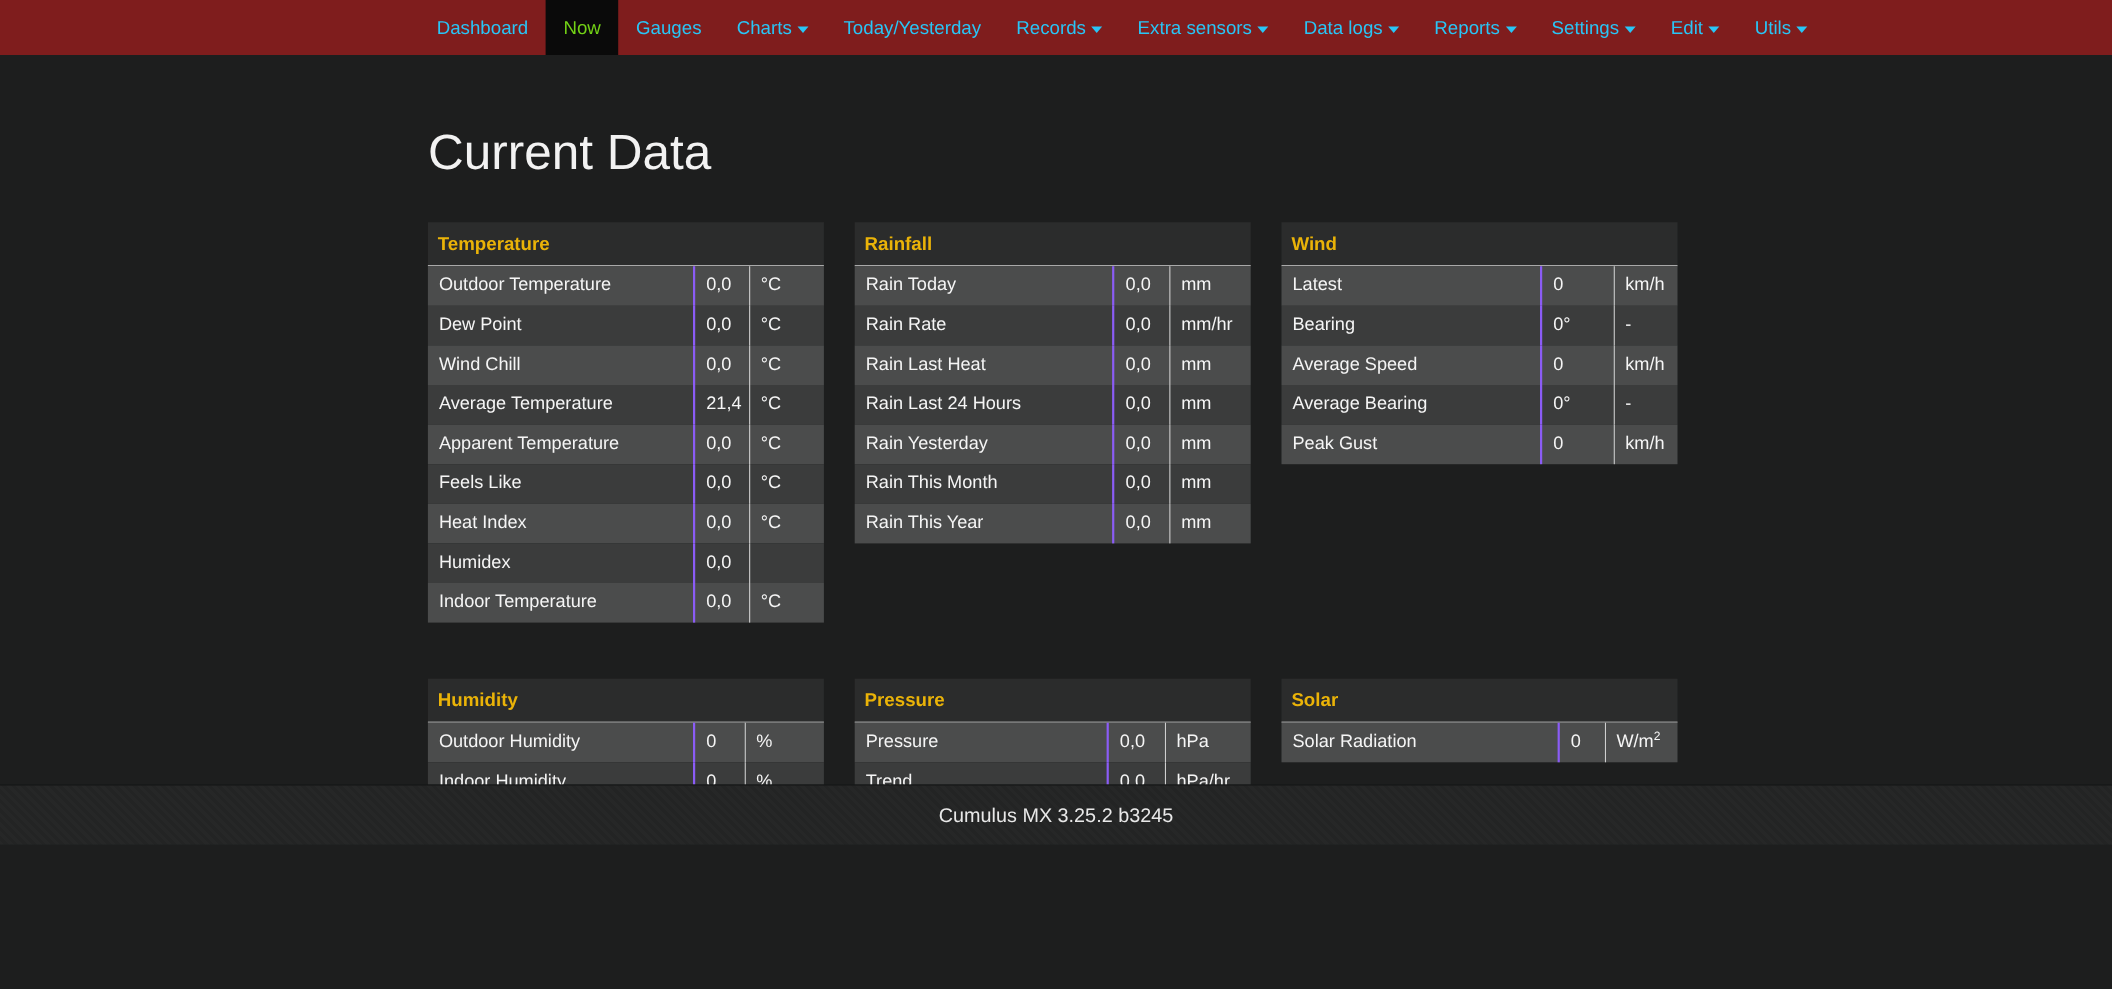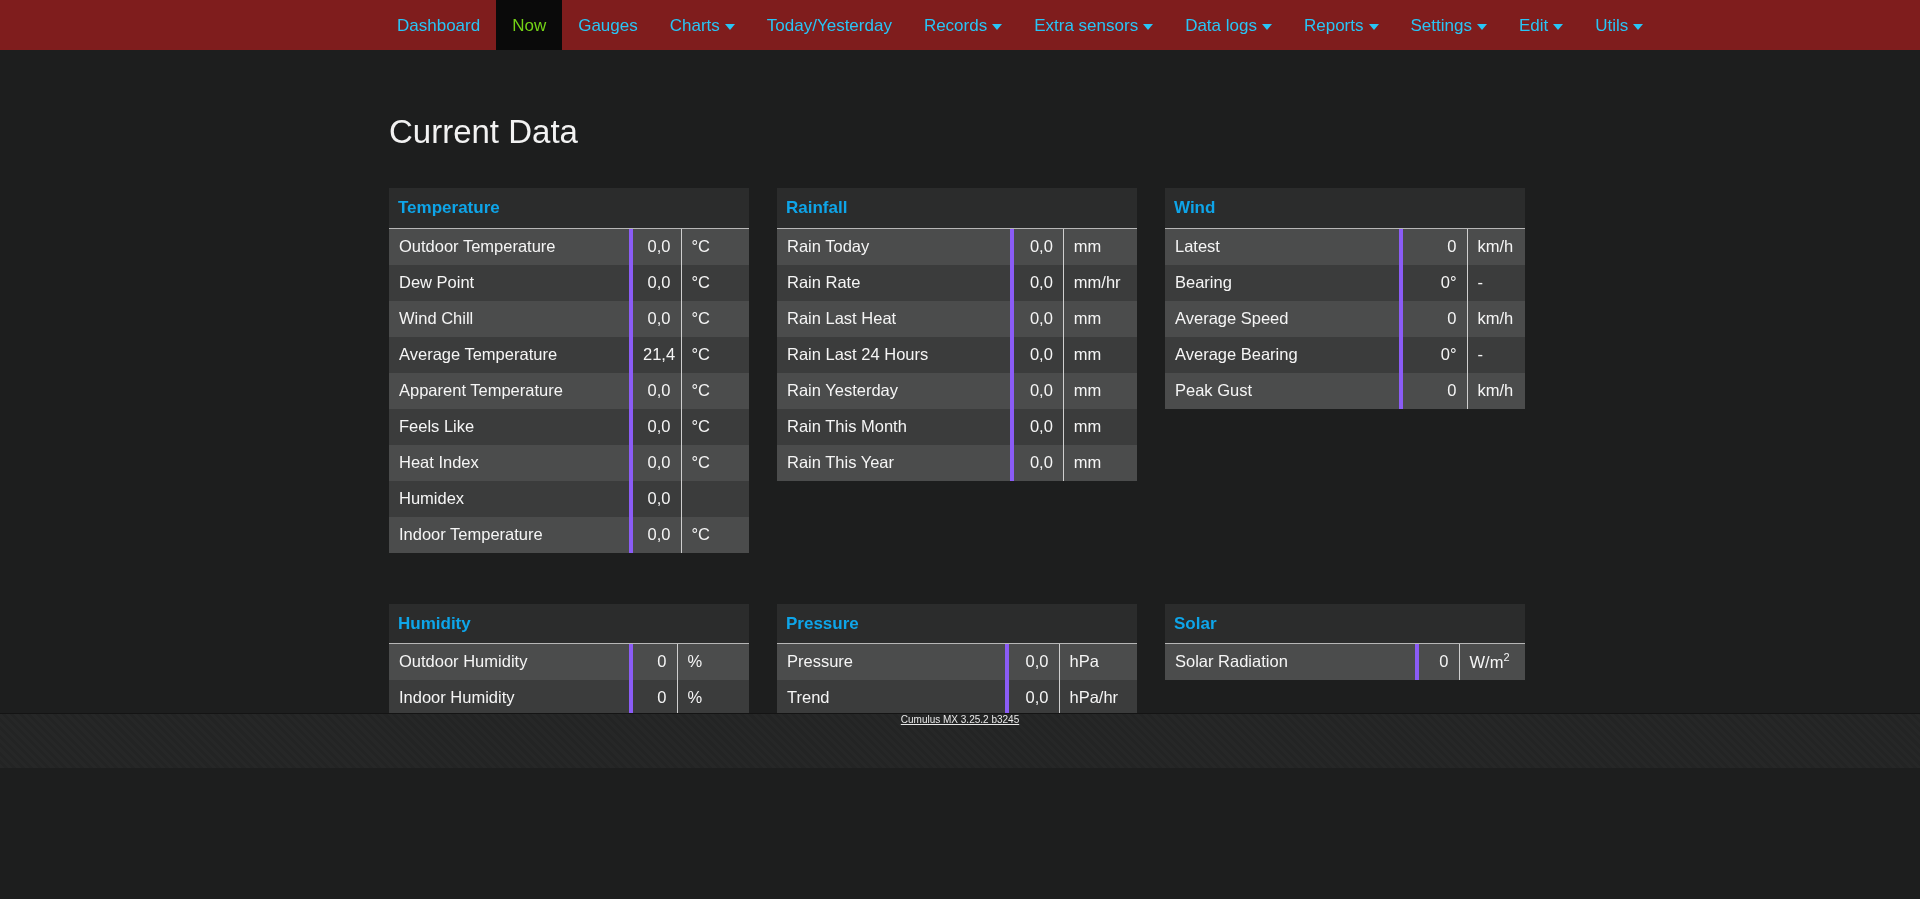--- a/index.html
+++ b/index.html
@@ -54,21 +54,21 @@
   
   .page {
     position: relative;
     width: 100%;
     height: 663px;
     background: #1d1e1e;
     overflow: hidden;
   }
   .page-title {
     color: #f2f2f2;
-    font-size: 33px;
+    font-size: 45px;
     font-weight: normal;
     margin: 0;
     padding: 64px 0 0 389px;
     letter-spacing: 0px;
     line-height: 1.1;
   }
 
   .grid-wrap {
     padding: 38px 0 0 389px;
   }
@@ -79,21 +79,21 @@
   }
   .grid-row.second { margin-top: 51px; }
   .col {
     width: 360px;
     margin-right: 28px;
   }
 
   
   .card-title {
     background: #2b2c2c;
-    color: #0ea5e9;
+    color: #eab308;
     font-size: 17px;
     font-weight: bold;
     padding: 9px 9px 9px 9px;
     border-bottom: 1px solid #b7b7b7;
     line-height: 1.25;
   }
   table.data {
     width: 360px;
     border-collapse: collapse;
     table-layout: fixed;
@@ -102,46 +102,46 @@
   table.data tr:nth-child(odd)  { background: #4b4c4c; }
   table.data tr:nth-child(even) { background: #3b3c3c; }
   table.data td {
     color: #f5f5f5;
     font-size: 16.5px;
     padding: 0 10px;
     vertical-align: middle;
     line-height: 1.2;
   }
   td.lbl  { text-align: left; }
-  td.val  { text-align: right;  border-left: 4px solid #8b5cf6; }
+  td.val  { text-align: left;  border-left: 2px solid #8b5cf6; }
   td.unit { text-align: left;   border-left: 1px solid #cfcfcf; }
   td.unit sup { font-size: 11px; vertical-align: super; }
 
   
   .w-temp  .lbl { width: 242px; } .w-temp  .val { width: 50px; } .w-temp  .unit { width: 68px; }
   .w-rain  .lbl { width: 230px; } .w-rain  .val { width: 50px; } .w-rain  .unit { width: 72px; }
   .w-wind  .lbl { width: 236px; } .w-wind  .val { width: 66px; } .w-wind  .unit { width: 58px; }
   .w-hum   .lbl { width: 242px; margin-top: 20px; } .w-hum   .val { width: 46px; } .w-hum   .unit { width: 72px; }
   .w-pres  .lbl { width: 230px; } .w-pres  .val { width: 52px; } .w-pres  .unit { width: 78px; }
   .w-solar .lbl { width: 252px; } .w-solar .val { width: 42px; } .w-solar .unit { width: 66px; }
 
   
   .footer {
     width: 100%;
     height: 55px;
     display: flex;
+    align-items: center;
     justify-content: center;
     background:
       repeating-linear-gradient(45deg,
         #262727 0px, #262727 3px,
         #232424 3px, #232424 6px);
     border-top: 1px solid #141414;
     color: #e8e8e8;
-    font-size: 10px;
-    text-decoration: underline;
+    font-size: 18px;
   }
   .tail {
     width: 100%;
     height: 131px;
     background: #1d1e1e;
   }
 </style>
 </head>
 <body>
 

